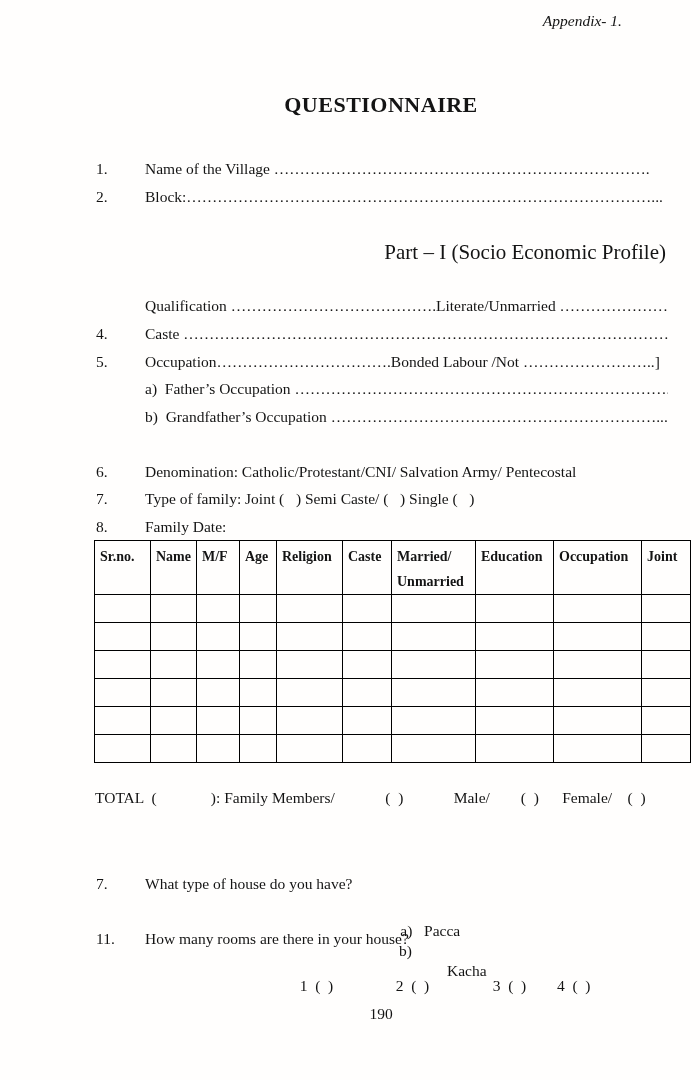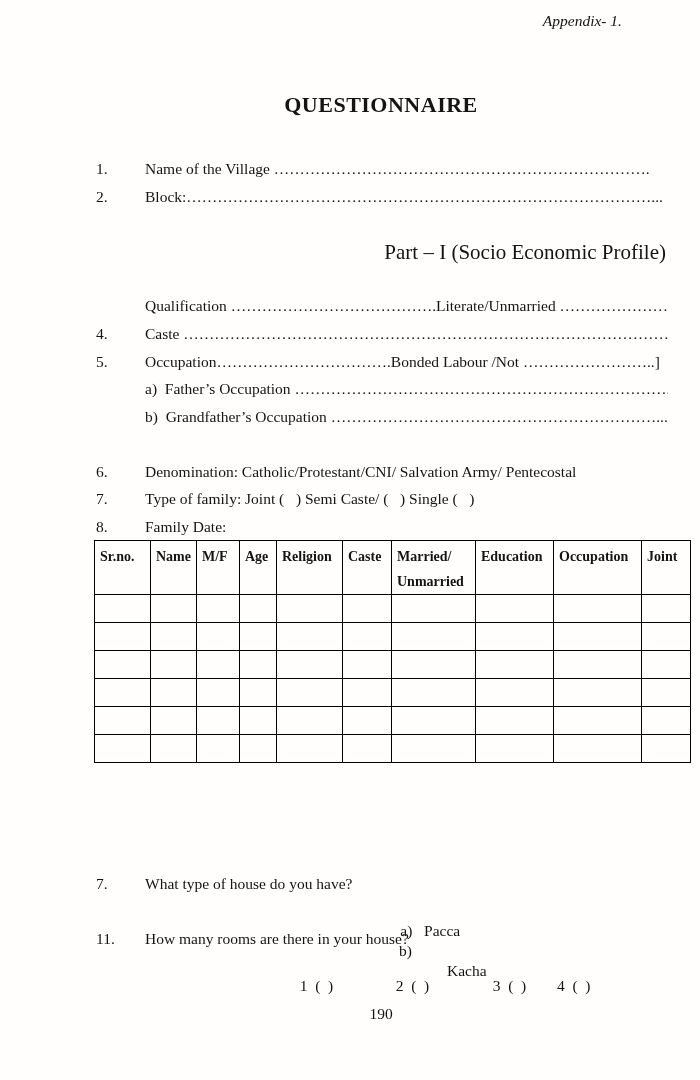--- a/index.html
+++ b/index.html
@@ -198,20 +198,21 @@
           <td></td>
           <td></td>
           <td></td>
           <td></td>
           <td></td>
           <td></td>
         </tr>
     </tbody>
   </table>
 
+  <div class="total-line" style="top:788px">TOTAL  (              ): Family Members/             (  )             Male/        (  )      Female/    (  )</div>
 
 
   <div class="q-line" style="top:874px"><span class="num">7.</span><span>What type of house do you have?</span></div>
 
   <div class="opt-row" style="top:901px">
     <span>a)   Pacca</span>
     <span class="opt-b">b)</span>
     <span class="opt-b-val">Kacha</span>
   </div>
 

